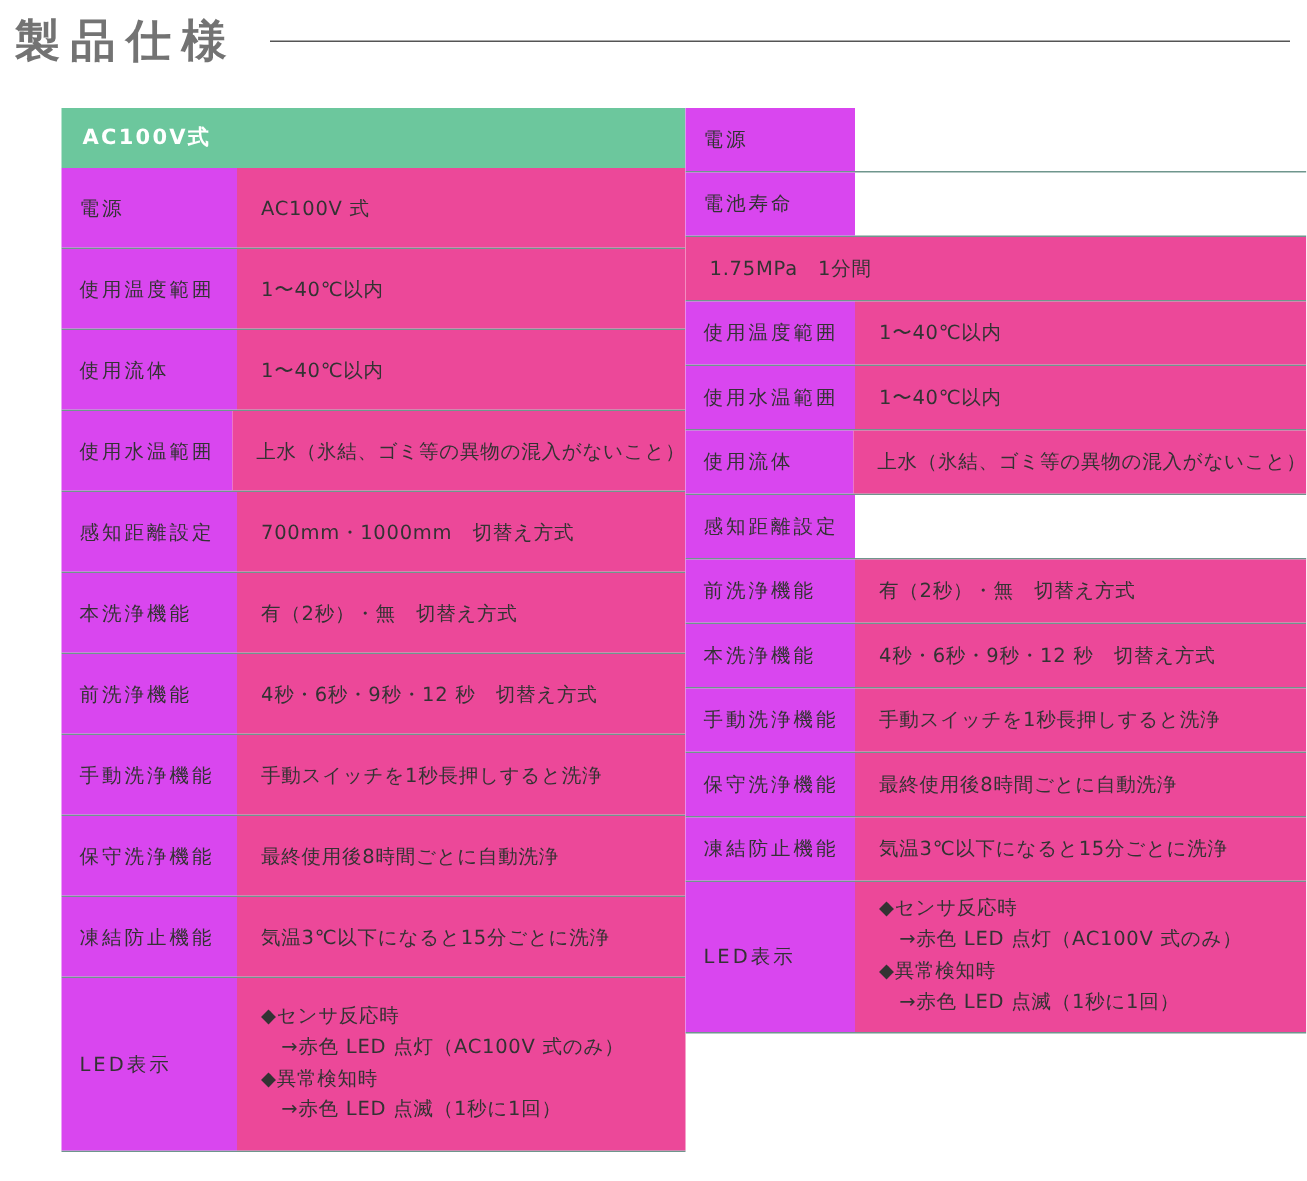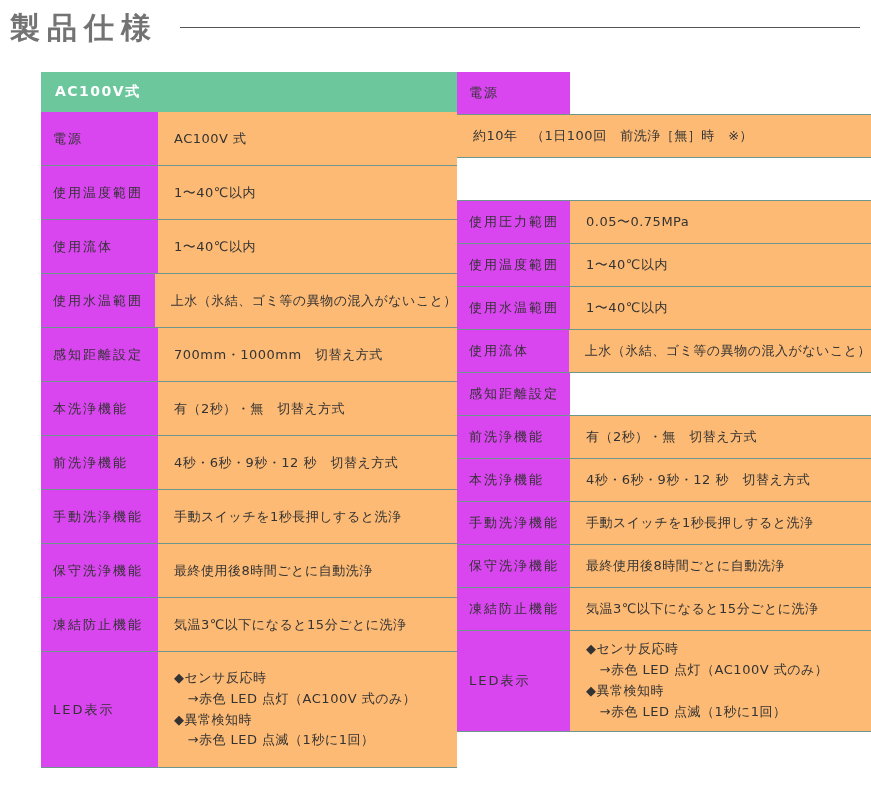--- a/index.html
+++ b/index.html
@@ -77,21 +77,21 @@
   .label {
     background: #d946ef;
     padding-left: 12px;
     letter-spacing: 2px;
     white-space: nowrap;
   }
   .table-ac   .label { width: 117px; }
   .table-batt .label { width: 113px; }
   .value {
     flex: 1;
-    background: #fdba74;
+    background: #ec4899;
     padding-left: 16px;
     letter-spacing: 0.5px;
     white-space: nowrap;
   }
   .value-multiline {
     flex-direction: column;
     align-items: flex-start;
     justify-content: center;
   }
   .line {
@@ -165,27 +165,24 @@
         </div>
       </div>
     </section>
 
     <section class="spec-table table-batt">
 
       <div class="row">
         <div class="cell label">電源</div>
       </div>
       <div class="row">
-        <div class="cell value">約10年　（1日100回　前洗浄［無］時　※）</div>
-      </div>
-      <div class="row">
-      </div>
-      <div class="row">
-        <div class="cell label">使用圧力範囲</div>
-        <div class="cell value">0.05〜0.75MPa</div>
+        <div class="cell label">電池寿命</div>
+      </div>
+      <div class="row">
+        <div class="cell value">1.75MPa　1分間</div>
       </div>
       <div class="row">
         <div class="cell label">使用温度範囲</div>
         <div class="cell value">1〜40℃以内</div>
       </div>
       <div class="row">
         <div class="cell label">使用水温範囲</div>
         <div class="cell value">1〜40℃以内</div>
       </div>
       <div class="row">

